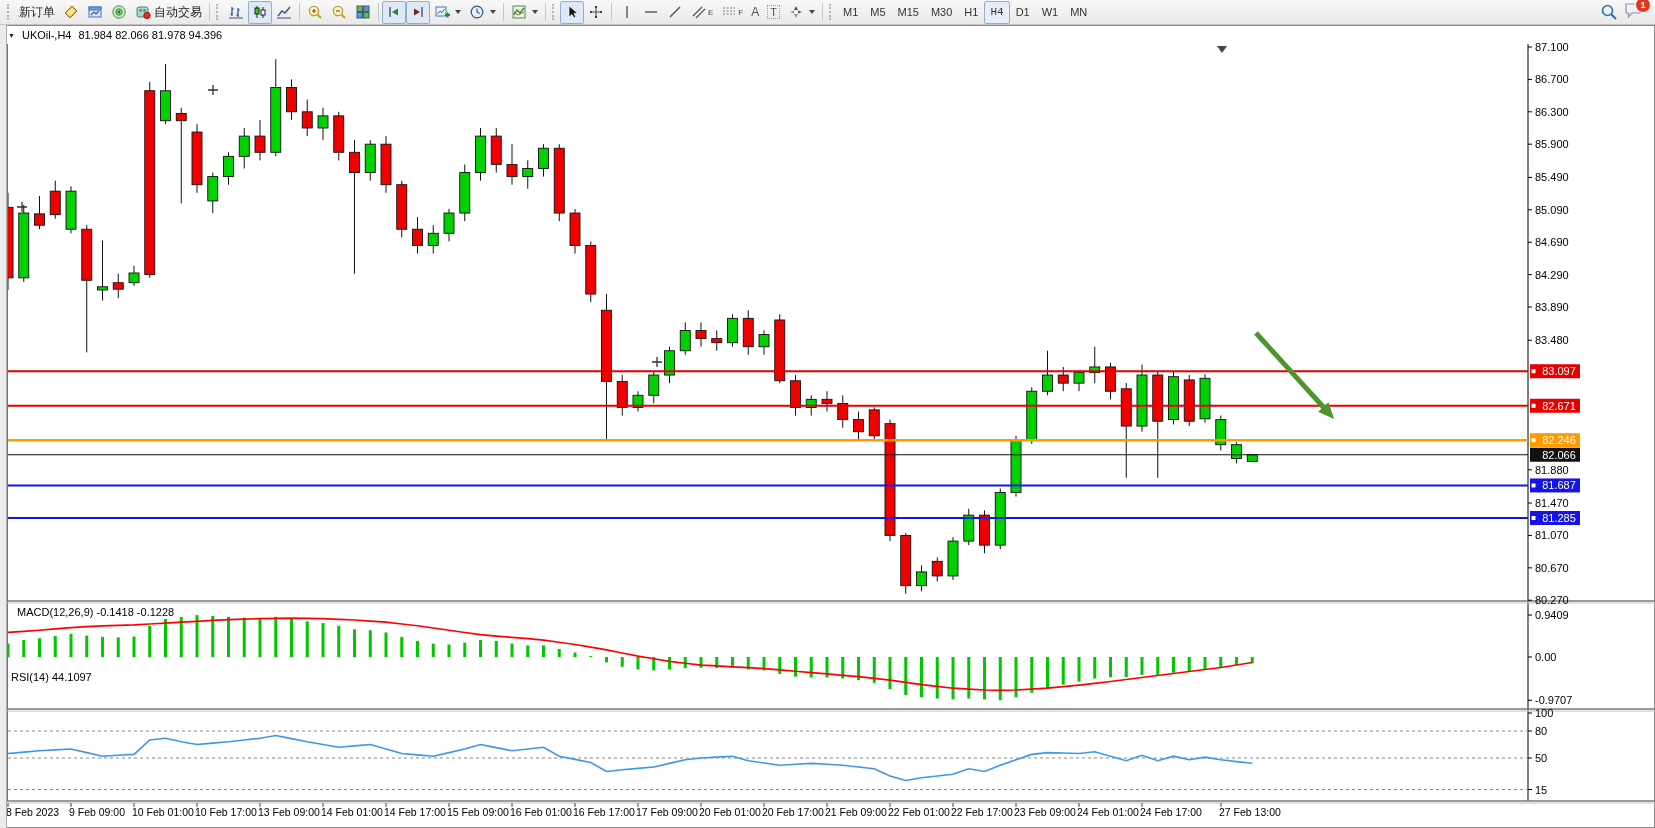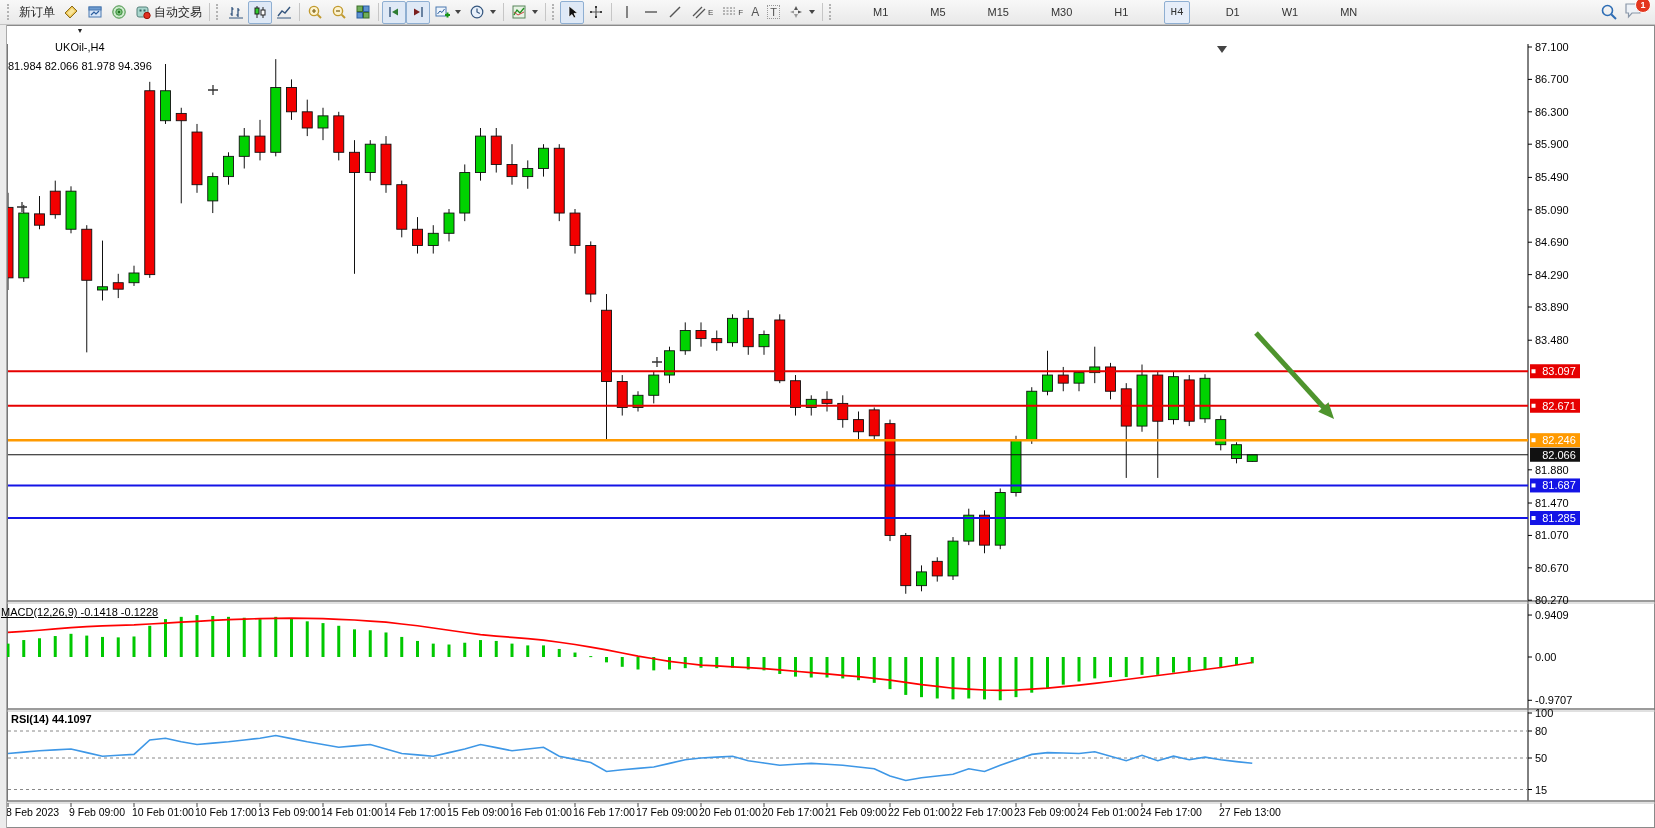--- a/index.html
+++ b/index.html
@@ -9,34 +9,34 @@
     background:linear-gradient(#f8f8f8,#e9e9e9);border-bottom:1px solid #c2c2c2;
     display:flex;align-items:center;padding:0 4px;box-sizing:border-box;z-index:30;}
   .tb-btn{display:flex;align-items:center;gap:3px;height:21px;padding:0 3px;
     border:1px solid transparent;border-radius:2px;font-size:12px;color:#222;cursor:default;}
   .tb-btn.pressed{border-color:#8fafd2;background:#dfe9f6;}
   .sep{width:1px;height:18px;background:#c6c6c6;margin:0 3px;}
   .handle{width:3px;height:16px;border-left:2px dotted #b3b3b3;margin:0 3px;}
   .caret{width:0;height:0;border-left:3px solid transparent;border-right:3px solid transparent;
     border-top:4px solid #444;margin-left:2px;}
   .tf-btn{height:21px;padding:0 5px;display:flex;align-items:center;font-size:11px;color:#333;
-    border:1px solid transparent;border-radius:2px;margin-left:30px;}
+    border:1px solid transparent;border-radius:2px;}
   .tf-btn.pressed{border-color:#8fafd2;background:#e7eef9;font-family:Liberation Mono, monospace;}
   #right-tools{margin-left:auto;display:flex;align-items:center;gap:6px;padding-right:8px;}
   .chat-wrap{position:relative;}
   .badge{position:absolute;top:-5px;right:-8px;background:#e3371e;color:#fff;border-radius:8px;
     min-width:14px;height:14px;font-size:9px;font-weight:bold;display:flex;align-items:center;
     justify-content:center;border:1px solid #fff;}
   
   #window{position:absolute;left:0;top:25px;width:1655px;height:803px;background:#fff;
     border:1px solid #8a8a8a;box-sizing:border-box;}
   #left-strip{position:absolute;left:0;top:25px;width:7px;height:803px;background:#ececec;
     border-right:1px solid #aaa;box-sizing:border-box;z-index:5;}
   #title-strip{position:absolute;left:8px;top:27px;height:16px;display:flex;align-items:center;
-    gap:7px;font-size:11px;color:#000;z-index:6;flex-direction:column;}
+    gap:7px;font-size:11px;color:#000;z-index:6;}
   #title-strip .tri{font-size:7px;color:#222;}
   #chart-canvas{position:absolute;left:0;top:0;width:1655px;height:828px;z-index:1;}
   .pane-label{position:absolute;font-size:11px;color:#000;z-index:6;}
   text{font-family:"Liberation Sans","DejaVu Sans",sans-serif;}
   .icon16{display:block;}
 </style>
 </head>
 <body>
 
 <div id="toolbar">
@@ -258,25 +258,25 @@
 
 <div id="window"></div>
 <div id="left-strip"></div>
 
 <div id="title-strip">
   <span class="tri">▼</span>
   <span>UKOil-,H4</span>
   <span>81.984 82.066 81.978 94.396</span>
 </div>
 
-<div class="pane-label" style="left:1px;top:606px;text-decoration:underline;">
+<div class="pane-label" style="left:17px;top:606px;">
   <span>MACD(12,26,9)</span>
   <span>-0.1418 -0.1228</span>
 </div>
-<div class="pane-label" style="left:11px;top:713px;font-weight:bold;">
+<div class="pane-label" style="left:11px;top:671px;">
   <span>RSI(14)</span>
   <span>44.1097</span>
 </div>
 
 <svg id="chart-canvas" viewBox="0 0 1655 828">
     <line x1="7.5" y1="44" x2="7.5" y2="801" stroke="#777" stroke-width="1"></line>
     <line x1="1528" y1="44" x2="1528" y2="801" stroke="#000" stroke-width="1"></line>
     <line x1="1" y1="601" x2="1655" y2="601" stroke="#7a7a7a" stroke-width="1.4"></line>
     <line x1="1" y1="603" x2="1655" y2="603" stroke="#c2c2c2" stroke-width="1"></line>
     <line x1="1" y1="709" x2="1655" y2="709" stroke="#7a7a7a" stroke-width="1.4"></line>

